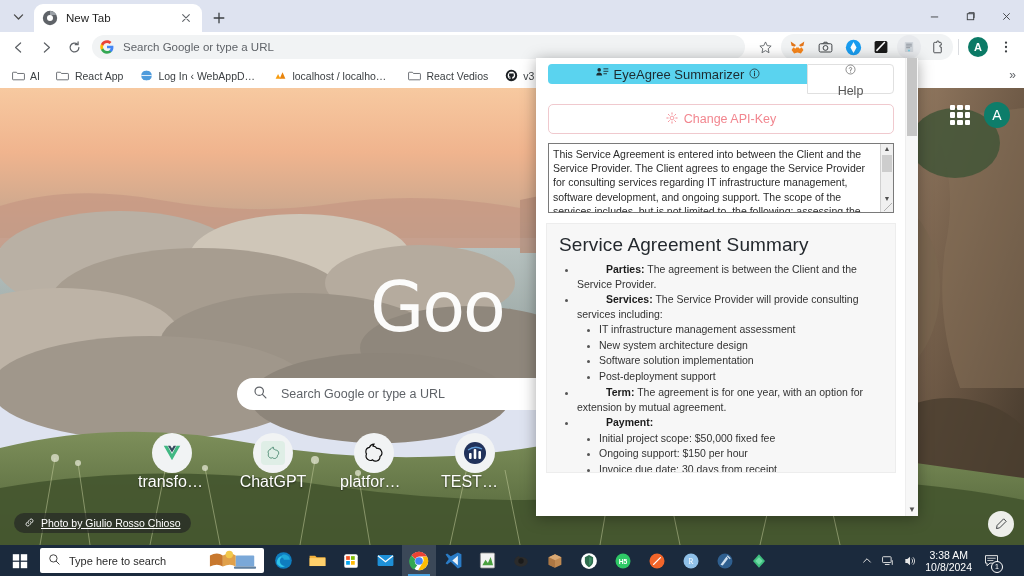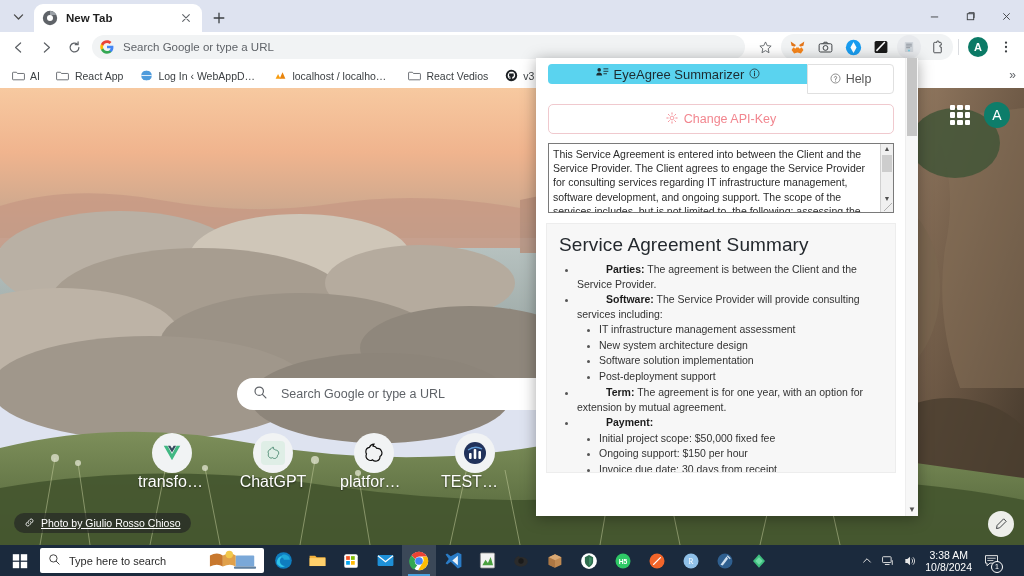--- a/index.html
+++ b/index.html
@@ -13,21 +13,21 @@
 
   
   .browser { position:absolute; left:0; top:0; width:1024px; height:545px; background:#dee3f0; overflow:hidden; }
 
   
   .tabstrip { position:absolute; left:0; top:0; width:1024px; height:32px; background:#dee3f0; }
   .tab-caret { position:absolute; left:6px; top:4px; width:24px; height:24px; border-radius:50%;
                display:flex; align-items:center; justify-content:center; }
   .tab-caret svg { width:13px; height:13px; }
   .tab { position:absolute; left:34px; top:4px; width:168px; height:28px; background:#fff;
-         border-radius:9px 9px 0 0; display:flex; align-items:center; padding:0 8px; box-sizing:border-box;font-weight:bold; }
+         border-radius:9px 9px 0 0; display:flex; align-items:center; padding:0 8px; box-sizing:border-box; }
   .tab .favicon { width:16px; height:16px; flex:0 0 16px; margin-right:8px; }
   .tab .tab-title { font-size:11.5px; color:#1f1f1f; white-space:nowrap; overflow:hidden; text-overflow:ellipsis; flex:1; }
   .tab .tab-close { width:16px; height:16px; flex:0 0 16px; display:flex; align-items:center; justify-content:center; }
   .newtab-btn { position:absolute; left:209px; top:8px; width:20px; height:20px; display:flex; align-items:center; justify-content:center; }
   .win-controls { position:absolute; right:0; top:0; height:32px; display:flex; }
   .win-btn { width:36px; height:32px; display:flex; align-items:center; justify-content:center; }
 
   
   .toolbar { position:absolute; left:0; top:32px; width:1024px; height:30px; background:#fff; display:flex; align-items:center; }
   .tb-icon { width:28px; height:28px; border-radius:50%; display:flex; align-items:center; justify-content:center; flex:0 0 28px; }
@@ -81,21 +81,21 @@
   .ep-inner { position:absolute; left:0; top:0; width:370px; height:458px; overflow:hidden; }
   .ep-scroll { position:absolute; right:0; top:0; width:12px; height:458px; background:#f7f7f7; border-left:1px solid #eee; }
   .ep-thumb { position:absolute; left:1px; top:0px; width:10px; height:78px; background:#c6c6c6; border-radius:0; }
   .ep-arrow-dn { position:absolute; left:0; bottom:2px; width:12px; text-align:center; font-size:8px; color:#555; }
 
   .ep-head { display:flex; padding:6px 12px 0 12px; }
   .ep-title-btn { flex:1; height:20px; background:#5ad3ef; border-radius:4px 0 0 4px;
                   display:flex; align-items:center; justify-content:center; gap:5px; }
   .ep-title-btn .t { font-size:13px; color:#1d2b30; }
   .ep-help-btn { width:85px; height:28px; background:#fff; border:1px solid #e0e0e0; border-radius:0 4px 4px 0;
-                 display:flex; align-items:center; justify-content:center; gap:5px; }
+                 display:flex; align-items:center; justify-content:center; gap:5px;flex-direction:column; }
   .ep-help-btn .t { font-size:12.5px; color:#555; }
 
   .ep-apikey { margin:10px 12px 0 12px; height:28px; border:1px solid #f0c9ce; border-radius:5px;
                display:flex; align-items:center; justify-content:center; gap:6px; }
   .ep-apikey .t { font-size:12.5px; color:#f2868f; }
 
   .ep-actions { display:flex; gap:22px; margin:10px 12px 0 12px; }
   .ep-btn { flex:1; height:28px; border-radius:5px; display:flex; align-items:center; justify-content:center; gap:6px; }
   .ep-btn.inline { border:1px solid #bfe0d4; }
   .ep-btn.inline .t { font-size:12.5px; color:#86b5a2; }
@@ -428,20 +428,21 @@
             <i></i>
             <i></i>
             <i></i>
             <i></i>
             <i></i>
             <i></i>
         </div>
         <div class="page-avatar">A</div>
       </div>
 
+      <div class="goo-logo">Goo</div>
 
       <div class="search-pill">
         <span>
           <svg viewBox="0 0 20 20" width="15" height="15">
               <circle cx="8.3" cy="8.3" r="5.6" fill="none" stroke="#5f6368" stroke-width="1.6"></circle>
               <path d="M12.6 12.6 L17.2 17.2" stroke="#5f6368" stroke-width="1.6" stroke-linecap="round"></path>
             </svg>
         </span>
         <span class="sp-text">Search Google or type a URL</span>
       </div>
@@ -579,21 +580,21 @@
           <div class="ta-grip"></div>
         </div>
 
         <div class="ep-summary">
           <div class="sum-title">Service Agreement Summary</div>
           <ul class="lvl1">
             <li>
               <span class="lbl">Parties:</span><span> The agreement is between the Client and the Service Provider.</span>
             </li>
             <li>
-              <span class="lbl">Software:</span><span> The Service Provider will provide consulting services including:</span>
+              <span class="lbl">Services:</span><span> The Service Provider will provide consulting services including:</span>
               <ul class="lvl2">
                 <li>IT infrastructure management assessment</li>
                 <li>New system architecture design</li>
                 <li>Software solution implementation</li>
                 <li>Post-deployment support</li>
               </ul>
             </li>
             <li>
               <span class="lbl">Term:</span><span> The agreement is for one year, with an option for extension by mutual agreement.</span>
             </li>

